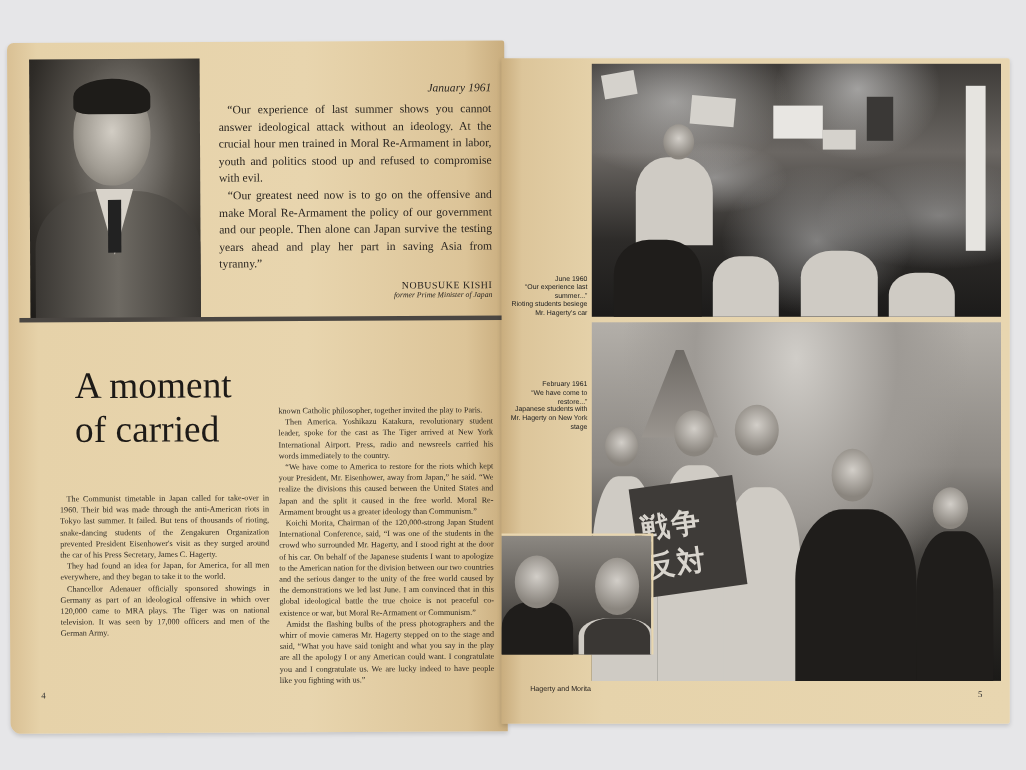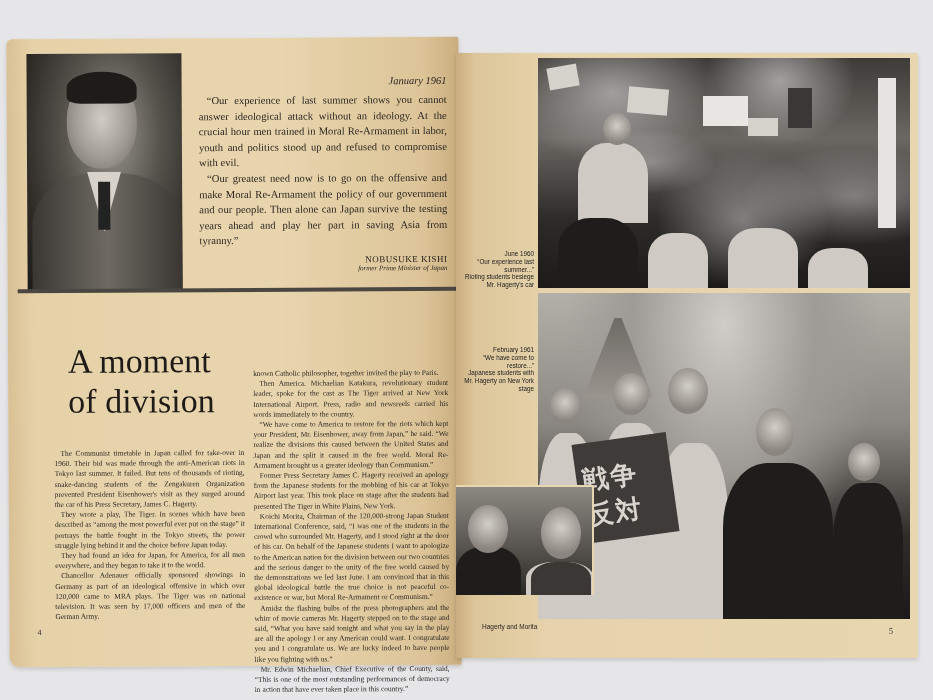--- a/index.html
+++ b/index.html
@@ -34,21 +34,21 @@
     .kishi-photo .tie { position:absolute; left:71px; top:128px; width:12px; height:48px; background:#222; }
 
     .quote-block { position: absolute; left: 192px; top: 38px; width: 248px; color: #2a2520; }
     .quote-date { text-align: right; font-style: italic; font-size: 10.5px; margin-bottom: 6px; }
     .quote-para { font-size: 10.6px; line-height: 15.6px; text-indent: 8px; text-align: justify; }
     .quote-sig { text-align: right; font-size: 9px; letter-spacing: 0.5px; margin-top: 6px; }
     .quote-sig-sub { text-align: right; font-style: italic; font-size: 7px; }
 
     .rule { position:absolute; left: 10px; top: 250px; width: 440px; height: 4px; background: #4a4642; }
 
-    .headline { position: absolute; left: 60px; top: 293px; font-size: 34px; line-height: 40px; color: #1d1a17; font-weight: normal; margin-top: 10px; }
+    .headline { position: absolute; left: 60px; top: 293px; font-size: 34px; line-height: 40px; color: #1d1a17; font-weight: normal; }
 
     .col { position: absolute; font-size: 7.4px; line-height: 10.2px; color: #2c2823; text-align: justify; }
     .col p { text-indent: 6px; }
     .col-1 { left: 46px; top: 410px; width: 190px; }
     .col-2 { left: 245px; top: 331px; width: 195px; }
 
     .page-num { position: absolute; font-size: 8px; color: #333; }
     .pn-left { left: 28px; top: 589px; }
     .pn-right { left: 433px; top: 574px; }
 
@@ -110,38 +110,35 @@
     <p class="quote-para">“Our experience of last summer shows you cannot answer ideological attack without an ideology. At the crucial hour men trained in Moral Re-Armament in labor, youth and politics stood up and refused to compromise with evil.</p>
     <p class="quote-para">“Our greatest need now is to go on the offensive and make Moral Re-Armament the policy of our government and our people. Then alone can Japan survive the testing years ahead and play her part in saving Asia from tyranny.”</p>
     <div class="quote-sig">NOBUSUKE KISHI</div>
     <div class="quote-sig-sub">former Prime Minister of Japan</div>
   </div>
 
   <div class="rule"></div>
 
   <h1 class="headline">
     <span>A moment</span><br>
-    <span>of division</span>
+    <span>of carried</span>
   </h1>
 
   <div class="col col-1">
     <p>The Communist timetable in Japan called for take-over in 1960. Their bid was made through the anti-American riots in Tokyo last summer. It failed. But tens of thousands of rioting, snake-dancing students of the Zengakuren Organization prevented President Eisenhower's visit as they surged around the car of his Press Secretary, James C. Hagerty.</p>
-    <p>They wrote a play, The Tiger. In scenes which have been described as “among the most powerful ever put on the stage” it portrays the battle fought in the Tokyo streets, the power struggle lying behind it and the choice before Japan today.</p>
     <p>They had found an idea for Japan, for America, for all men everywhere, and they began to take it to the world.</p>
     <p>Chancellor Adenauer officially sponsored showings in Germany as part of an ideological offensive in which over 120,000 came to MRA plays. The Tiger was on national television. It was seen by 17,000 officers and men of the German Army.</p>
   </div>
 
   <div class="col col-2">
     <p style="text-indent:0">known Catholic philosopher, together invited the play to Paris.</p>
-    <p>Then America. Michaelian Katakura, revolutionary student leader, spoke for the cast as The Tiger arrived at New York International Airport. Press, radio and newsreels carried his words immediately to the country.</p>
+    <p>Then America. Yoshikazu Katakura, revolutionary student leader, spoke for the cast as The Tiger arrived at New York International Airport. Press, radio and newsreels carried his words immediately to the country.</p>
     <p>“We have come to America to restore for the riots which kept your President, Mr. Eisenhower, away from Japan,” he said. “We realize the divisions this caused between the United States and Japan and the split it caused in the free world. Moral Re-Armament brought us a greater ideology than Communism.”</p>
-    <p>Former Press Secretary James C. Hagerty received an apology from the Japanese students for the mobbing of his car at Tokyo Airport last year. This took place on stage after the students had presented The Tiger in White Plains, New York.</p>
     <p>Koichi Morita, Chairman of the 120,000-strong Japan Student International Conference, said, “I was one of the students in the crowd who surrounded Mr. Hagerty, and I stood right at the door of his car. On behalf of the Japanese students I want to apologize to the American nation for the division between our two countries and the serious danger to the unity of the free world caused by the demonstrations we led last June. I am convinced that in this global ideological battle the true choice is not peaceful co-existence or war, but Moral Re-Armament or Communism.”</p>
     <p>Amidst the flashing bulbs of the press photographers and the whirr of movie cameras Mr. Hagerty stepped on to the stage and said, “What you have said tonight and what you say in the play are all the apology I or any American could want. I congratulate you and I congratulate us. We are lucky indeed to have people like you fighting with us.”</p>
-    <p>Mr. Edwin Michaelian, Chief Executive of the County, said, “This is one of the most outstanding performances of democracy in action that have ever taken place in this country.”</p>
   </div>
 
   <div class="page-num pn-left">4</div>
 </div>
 
 <div class="page page-right">
   <div class="credit"></div>
 
   <div class="caption cap-1">
     <div>June 1960</div>

